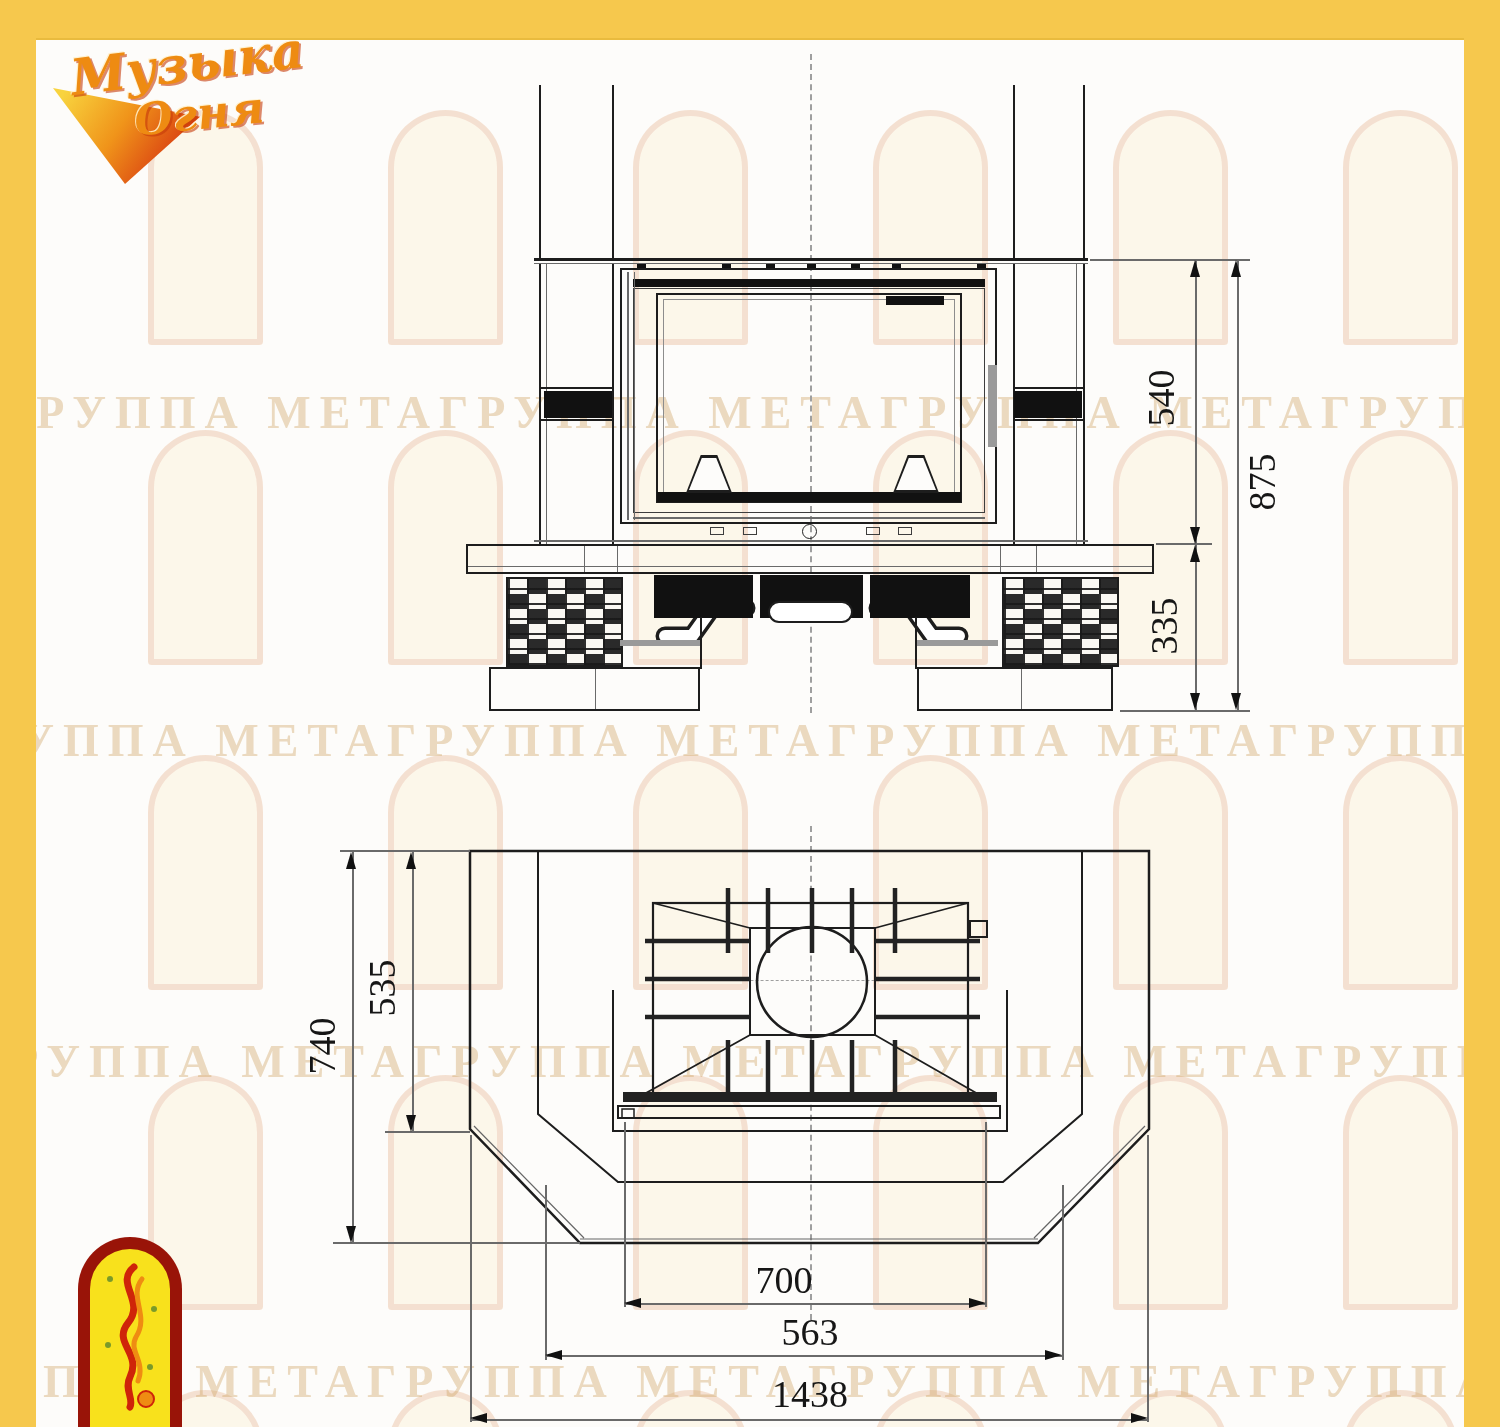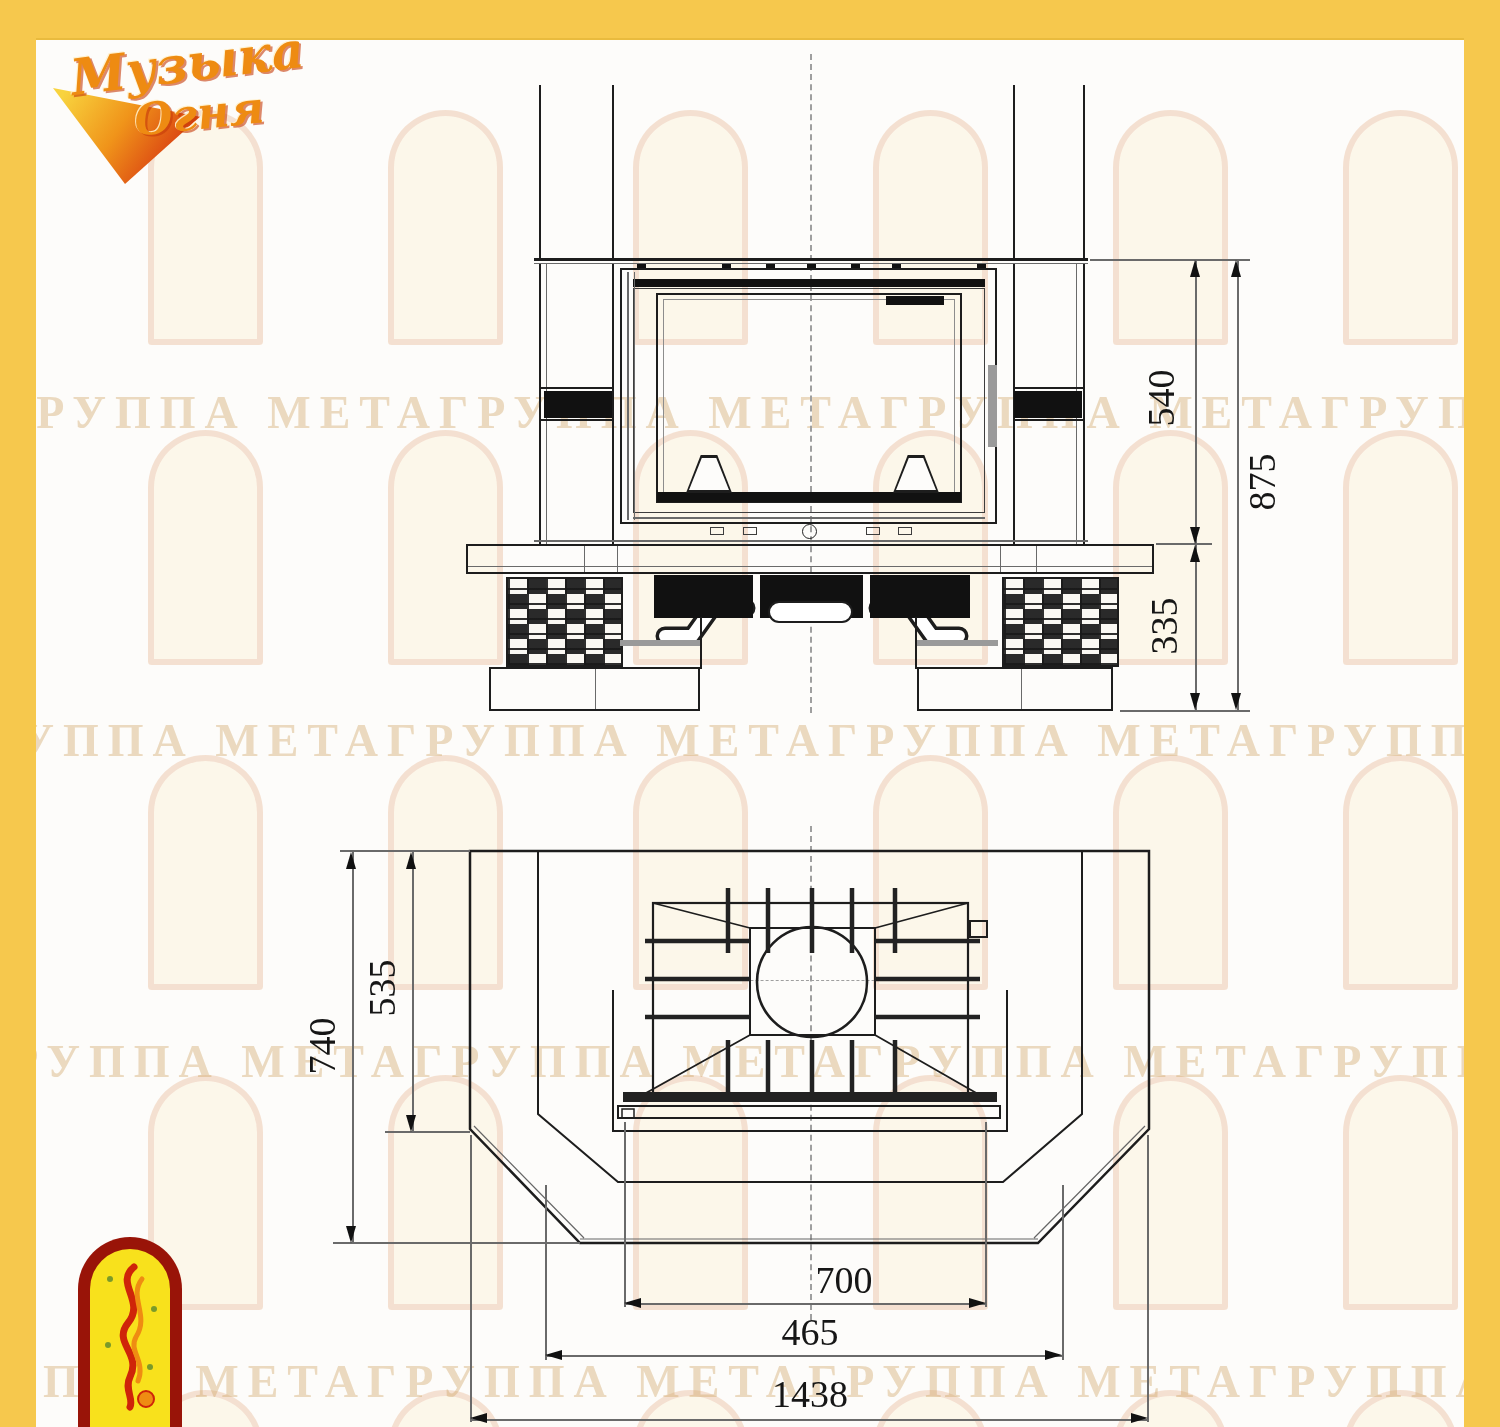--- a/index.html
+++ b/index.html
@@ -139,22 +139,22 @@
       <path d="M288,68 V133 M328,68 V133 M372,68 V133 M412,68 V133 M455,68 V133
                M288,220 V281 M328,220 V281 M372,220 V281 M412,220 V281 M455,220 V281" stroke-width="4.5" stroke="#222"></path>
       <rect x="183" y="272" width="374" height="10" fill="#222" stroke="none"></rect>
       <rect x="178" y="286" width="382" height="12" stroke-width="2"></rect>
       <rect x="182" y="289" width="12" height="9" stroke-width="1.5"></rect>
       <rect x="530" y="101" width="17" height="16" stroke-width="2"></rect>
     </svg>
 
     <div class="dim rot" style="left:272px;top:1026px;width:100px;height:40px;line-height:40px">740</div>
     <div class="dim rot" style="left:332px;top:968px;width:100px;height:40px;line-height:40px">535</div>
-    <div class="dim" style="left:784px;top:1258px;width:120px;height:44px">700</div>
-    <div class="dim" style="left:750px;top:1310px;width:120px;height:44px">465</div>
+    <div class="dim" style="left:724px;top:1258px;width:120px;height:44px">700</div>
+    <div class="dim" style="left:750px;top:1310px;width:120px;height:44px">563</div>
     <div class="dim" style="left:750px;top:1372px;width:120px;height:44px">1438</div>
   </div>
 
   <div class="emblem">
     <div class="inner">
       <svg width="80" height="188" viewBox="0 0 80 188">
         <path d="M44,18 C24,34 56,52 38,74 C22,94 52,104 40,128 C34,140 44,150 40,158" stroke="#cf2409" stroke-width="7" fill="none" stroke-linecap="round"></path>
         <path d="M52,30 C38,48 60,66 46,88 C38,102 56,112 48,132" stroke="#ef8c12" stroke-width="5" fill="none" stroke-linecap="round"></path>
         <circle cx="20" cy="30" r="3" fill="#7a9a2a"></circle>
           <circle cx="64" cy="60" r="3" fill="#7a9a2a"></circle>

